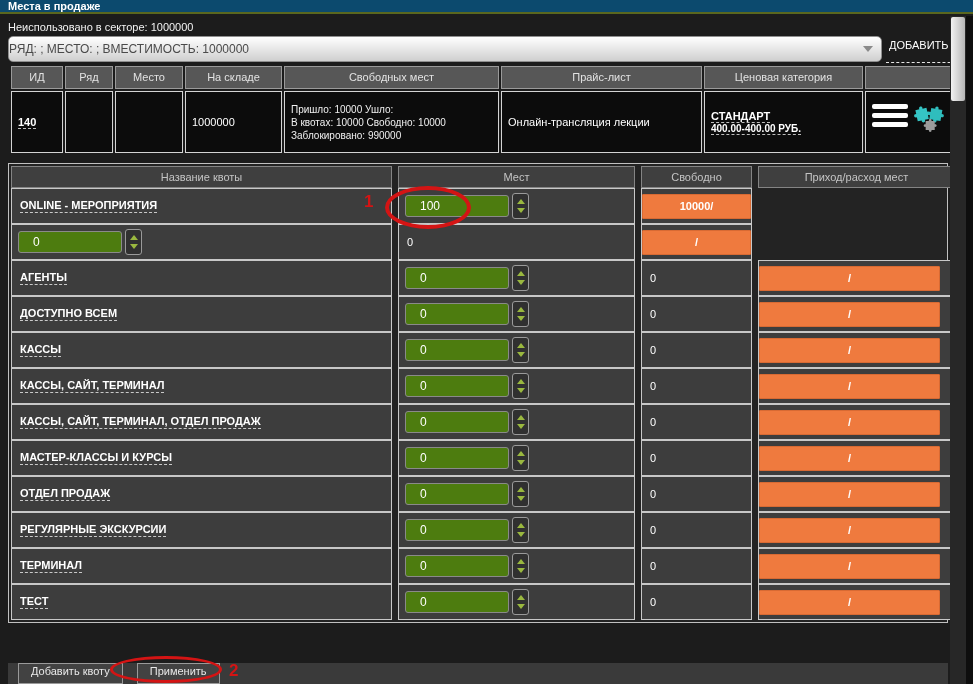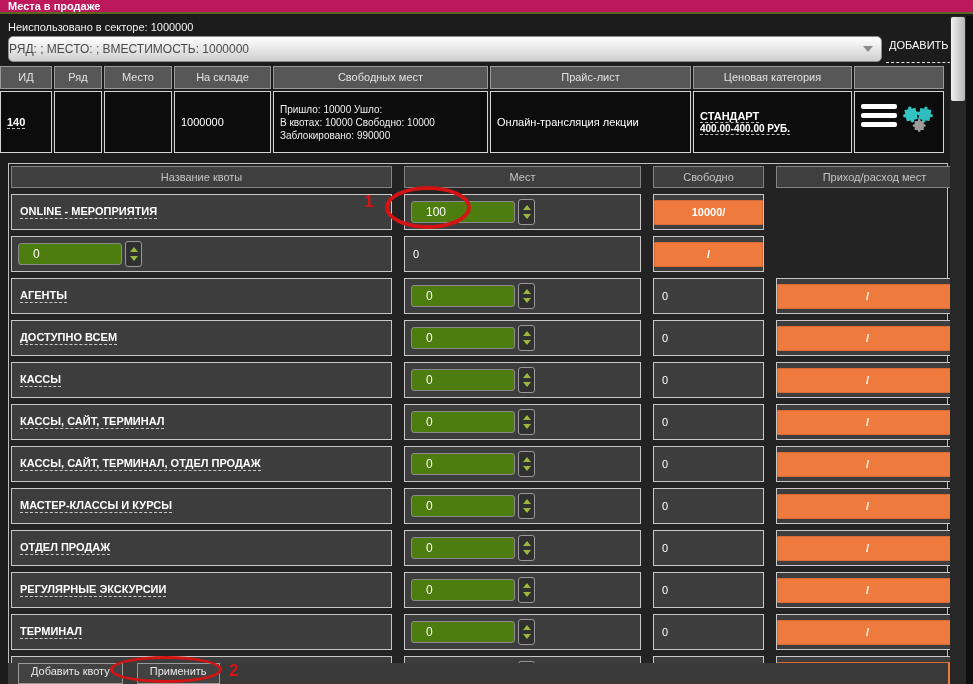--- a/index.html
+++ b/index.html
@@ -4,39 +4,39 @@
 <style>
   * { margin:0; padding:0; box-sizing:border-box; }
   html,body { background:#000; }
   .page {
     position:relative; width:973px; height:684px; overflow:hidden;
     background:#1c1c1c; font-family:"Liberation Sans", sans-serif; color:#eee;
   }
   
   .titlebar {
     position:absolute; left:0; top:0; width:973px; height:14px;
-    background:#be185d; border-bottom:2px solid #5a671f;
+    background:#0c4a6e; border-bottom:2px solid #5a671f;
   }
   .titlebar .title { font-size:11px; font-weight:bold; color:#fff; line-height:13px; padding-left:8px; }
   .subtitle { position:absolute; left:8px; top:21px; font-size:11px; color:#f2f2f2; }
 
   .seat-select {
     position:absolute; left:8px; top:36px; width:874px; height:26px;
     background:linear-gradient(#ffffff,#cfcfcf); border:1px solid #8f8f8f; border-radius:5px;
     font-size:12px; color:#4a4a4a; line-height:24px; padding-left:0; cursor:pointer;
   }
   .seat-select .arrow {
     position:absolute; right:8px; top:9px; width:0; height:0;
     border-left:5px solid transparent; border-right:5px solid transparent; border-top:6px solid #8a8a8a;
   }
   .add-link { position:absolute; left:889px; top:39px; font-size:11px; color:#fff; cursor:pointer; }
   .add-underline { position:absolute; left:886px; top:62px; width:80px; border-top:1px dashed #e8e8e8; }
 
   
-  .sector-table { position:absolute; left:0; top:66px; width:940px; }
+  .sector-table { position:absolute; left:11px; top:66px; width:940px; }
   .sector-head, .sector-body {
     display:grid; grid-template-columns:52px 48px 68px 97px 215px 201px 159px 90px; column-gap:2px;
   }
   .sector-head .hcell {
     height:23px; background:#575757; border:1px solid #9a9a9a; color:#e2e2e2;
     font-size:11px; text-align:center; line-height:21px; overflow:hidden; white-space:nowrap;
   }
   .sector-body { margin-top:2px; }
   .sector-body .bcell {
     height:62px; background:#0c0c0c; border:1px solid #d4d4d4; font-size:11px; color:#fff;
@@ -51,26 +51,26 @@
   .price-cat-range { font-weight:bold; font-size:10px; }
   .icons-cell { flex-direction:row !important; justify-content:flex-start !important; align-items:flex-start !important; padding-top:9px !important; gap:6px; }
   .hamburger { display:flex; flex-direction:column; gap:4px; padding-top:3px; cursor:pointer; }
   .hamburger i { display:block; width:36px; height:5px; background:#fff; border-radius:2px; }
 
   
   .quota-table {
     position:absolute; left:8px; top:163px; width:940px;
     border:1px solid #c0c0c0; background:#232323; padding:2px;
   }
-  .q-head, .q-row { display:grid; grid-template-columns:381px 237px 111px 197px; column-gap:12px;border-radius:11px; }
+  .q-head, .q-row { display:grid; grid-template-columns:381px 237px 111px 197px; column-gap:6px;border-radius:11px; }
   .q-head .hcell {
     height:22px; background:#3f3f3f; border:1px solid #848484; color:#c4c4c4;
     font-size:11px; text-align:center; line-height:20px;
   }
-  .q-row { margin-top:6px; }
+  .q-row { margin-top:0; }
   .q-row .cell {
     height:36px; background:#3d3d3d; border:1px solid #c8c8c8;
     display:flex; align-items:center; overflow:hidden;
   }
   .name-cell { padding-left:8px; }
   .quota-link {
     color:#fff; font-weight:bold; font-size:11px; text-decoration:none;
     border-bottom:1px dashed #c9c9c9; padding-bottom:1px; cursor:pointer; white-space:nowrap;
   }
   .seats-cell { padding-left:6px; gap:3px; }

